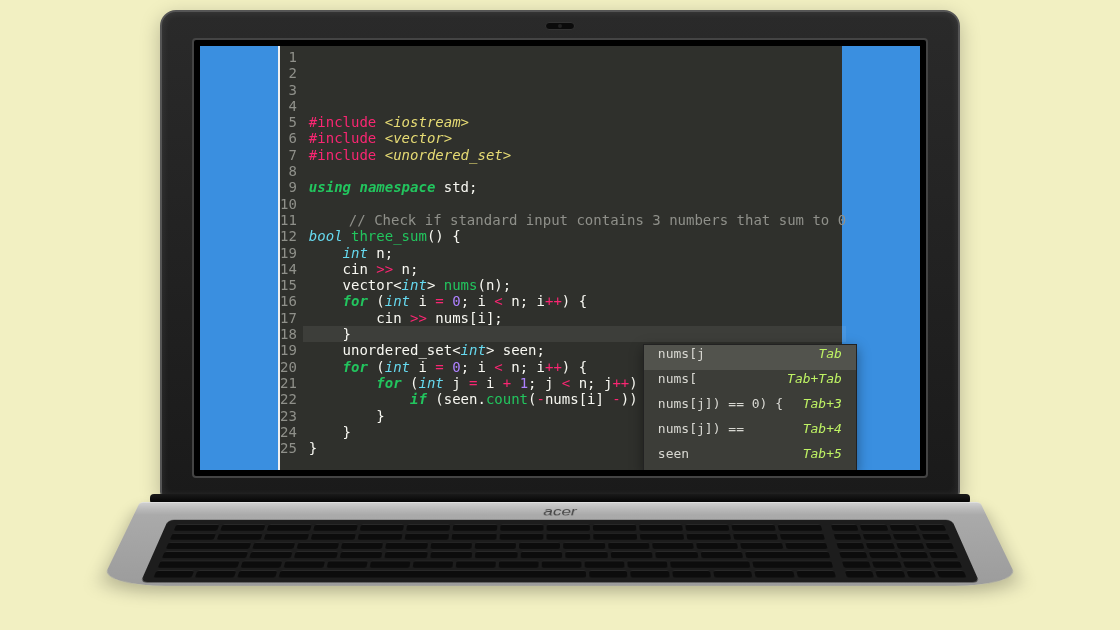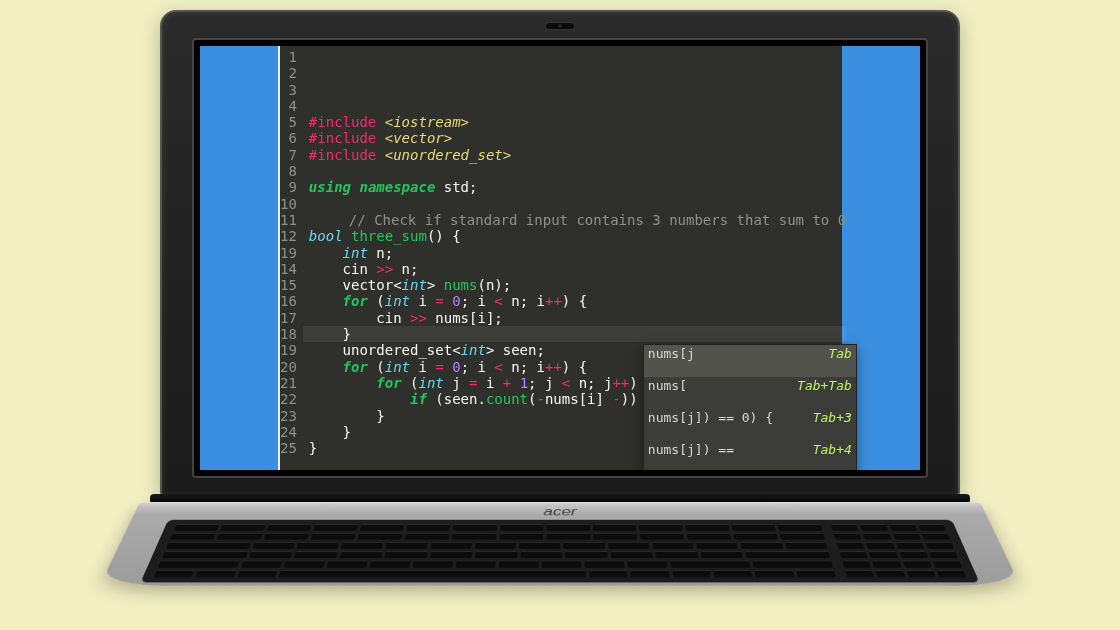--- a/index.html
+++ b/index.html
@@ -108,22 +108,22 @@
     width: 214px;
     background: #3c3d38;
     border: 1px solid #222;
     box-shadow: 0 4px 12px rgba(0,0,0,0.4);
     font-size: 13px;
     z-index: 5;
   }
   .ac-row {
     display: flex;
     justify-content: space-between;
-    padding: 0 4px;
-    height: 32px;
+    padding: 0 14px;
+    height: 25px;
     line-height: 17px;
     text-align: right;
   }
   .ac-row.sel { background: #52534d; }
   .ac-left  { color: #d8d8d2; white-space: pre; }
   .ac-right { color: #bef264; font-style: italic; white-space: pre; }
 
   
   .base {
     position: relative;

